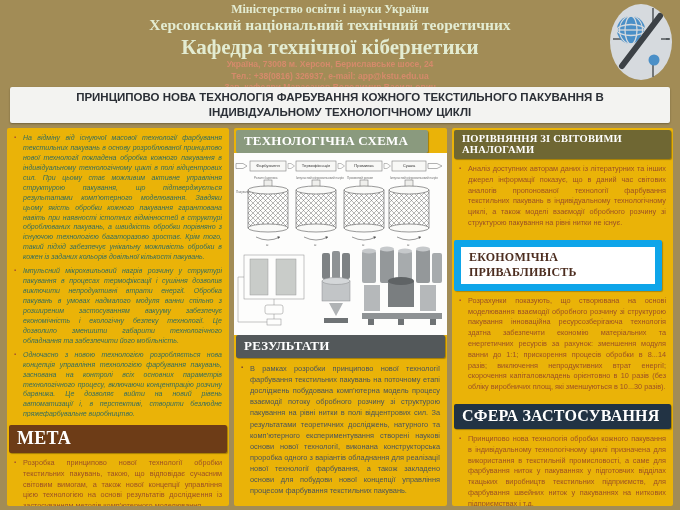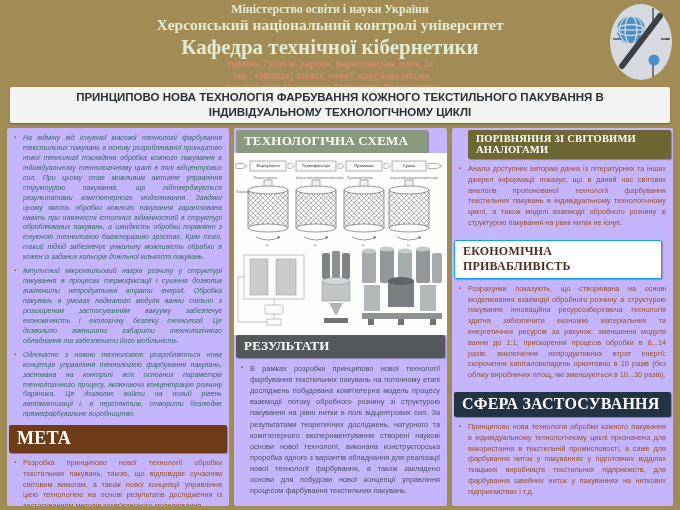--- a/index.html
+++ b/index.html
@@ -12,35 +12,35 @@
   .uni-line2{font-size:15.5px;line-height:1.2;}
   .uni-line3{font-size:21px;line-height:1.15;}
   .uni-small{font-size:8.5px;line-height:1.35;color:#d58a6b;font-family:"Liberation Sans",sans-serif;font-weight:bold;}
   .logo{position:absolute;top:3px;right:7px;}
   
   .titlebar{position:absolute;left:10px;right:10px;top:87px;height:36px;background:#f3f3f1;
         display:flex;align-items:center;justify-content:center;text-align:center;
         color:#2b2f36;font-weight:bold;font-size:11.5px;line-height:1.3;padding:8px 26px;
         box-sizing:border-box;border-radius:2px;box-shadow:0 1px 2px rgba(0,0,0,.3);}
   
-  .col{position:absolute;top:128px;height:378px;background:#c4b5fd;display:flex;flex-direction:column;
+  .col{position:absolute;top:128px;height:378px;background:#eab308;display:flex;flex-direction:column;
         box-sizing:border-box;overflow:hidden;border-radius:2px;}
   .col-left{left:7px;width:222px;}
   .col-mid{left:234px;width:213px;}
   .col-right{left:452px;width:221px;}
   
   .sec-hdr{font-family:"Liberation Serif",serif;font-weight:bold;color:#ffffff;
         padding:3px 8px 4px 8px;border-radius:2px;box-shadow:1px 1px 1px rgba(0,0,0,.3);
         flex:none;letter-spacing:.2px;}
   .hdr-meta{background:#6d3c17;font-size:18px;margin:3px 2px 0 2px;}
   .hdr-scheme{background:#8a9a7e;font-size:13px;width:176px;margin:2px 2px 0 2px;}
   .hdr-results{background:#53585a;font-size:13px;margin:0 2px;}
-  .hdr-analogs{background:#6f6733;font-size:10.5px;margin:2px 2px 0 16px;}
+  .hdr-analogs{background:#6f6733;font-size:10.5px;margin:2px 2px 0 2px;}
   .hdr-economy{background:#ffffff;color:#4d2e20;font-size:12px;margin:2px 11px 0 2px;
-        border:1px solid #0ea5e9;box-shadow:1px 1px 1px rgba(0,0,0,.25);}
+        border:7px solid #0ea5e9;box-shadow:1px 1px 1px rgba(0,0,0,.25);}
   .hdr-sphere{background:#223344;font-size:16px;margin:2px 2px 0 2px;}
   .hdr-impl{background:#4c5a33;font-size:12.5px;margin:2px 2px 0 2px;}
   
   ul.blist{margin:5px 7px;padding:0;list-style:none;text-align:justify;}
   ul.blist li{position:relative;padding-left:9px;margin-bottom:4px;}
   ul.blist li::before{content:"▪";position:absolute;left:0;top:0;font-size:6px;font-style:normal;}
   .intro{color:#356d5e;font-style:italic;font-size:7px;line-height:1.42;flex:none;height:284px;overflow:hidden;}
   .intro li::before{color:#a8542e;}
   .brown{color:#9c5126;font-size:7.3px;line-height:1.48;}
   .brown li::before{color:#a8542e;}
@@ -48,21 +48,21 @@
   .slate li::before{color:#7c4a32;}
   .scheme-panel{flex:none;background:#fdfdfc;}
 </style>
 </head>
 <body>
 
 <div class="page">
 
   <div class="uni-header">
     <div class="uni-line1">Міністерство освіти і науки України</div>
-    <div class="uni-line2">Херсонський національний контролі університет</div>
+    <div class="uni-line2">Херсонський національний технічний теоретичних</div>
     <div class="uni-line3">Кафедра технічної кібернетики</div>
     <div class="uni-small">Україна, 73008 м. Херсон, Бериславське шосе, 24</div>
     <div class="uni-small">Тел.: +38(0816) 326937, e-mail: app@kstu.edu.ua</div>
     <div class="uni-small">Зав. кафедри Марасанов Володимир Васильович</div>
   </div>
 
   <div class="logo">
     <svg width="64" height="78" viewBox="0 0 64 78">
       <ellipse cx="32" cy="39" rx="31" ry="38" fill="#d6dade"></ellipse>
       <line x1="4" y1="36" x2="26" y2="36" stroke="#474c51" stroke-width="1.4"></line>

